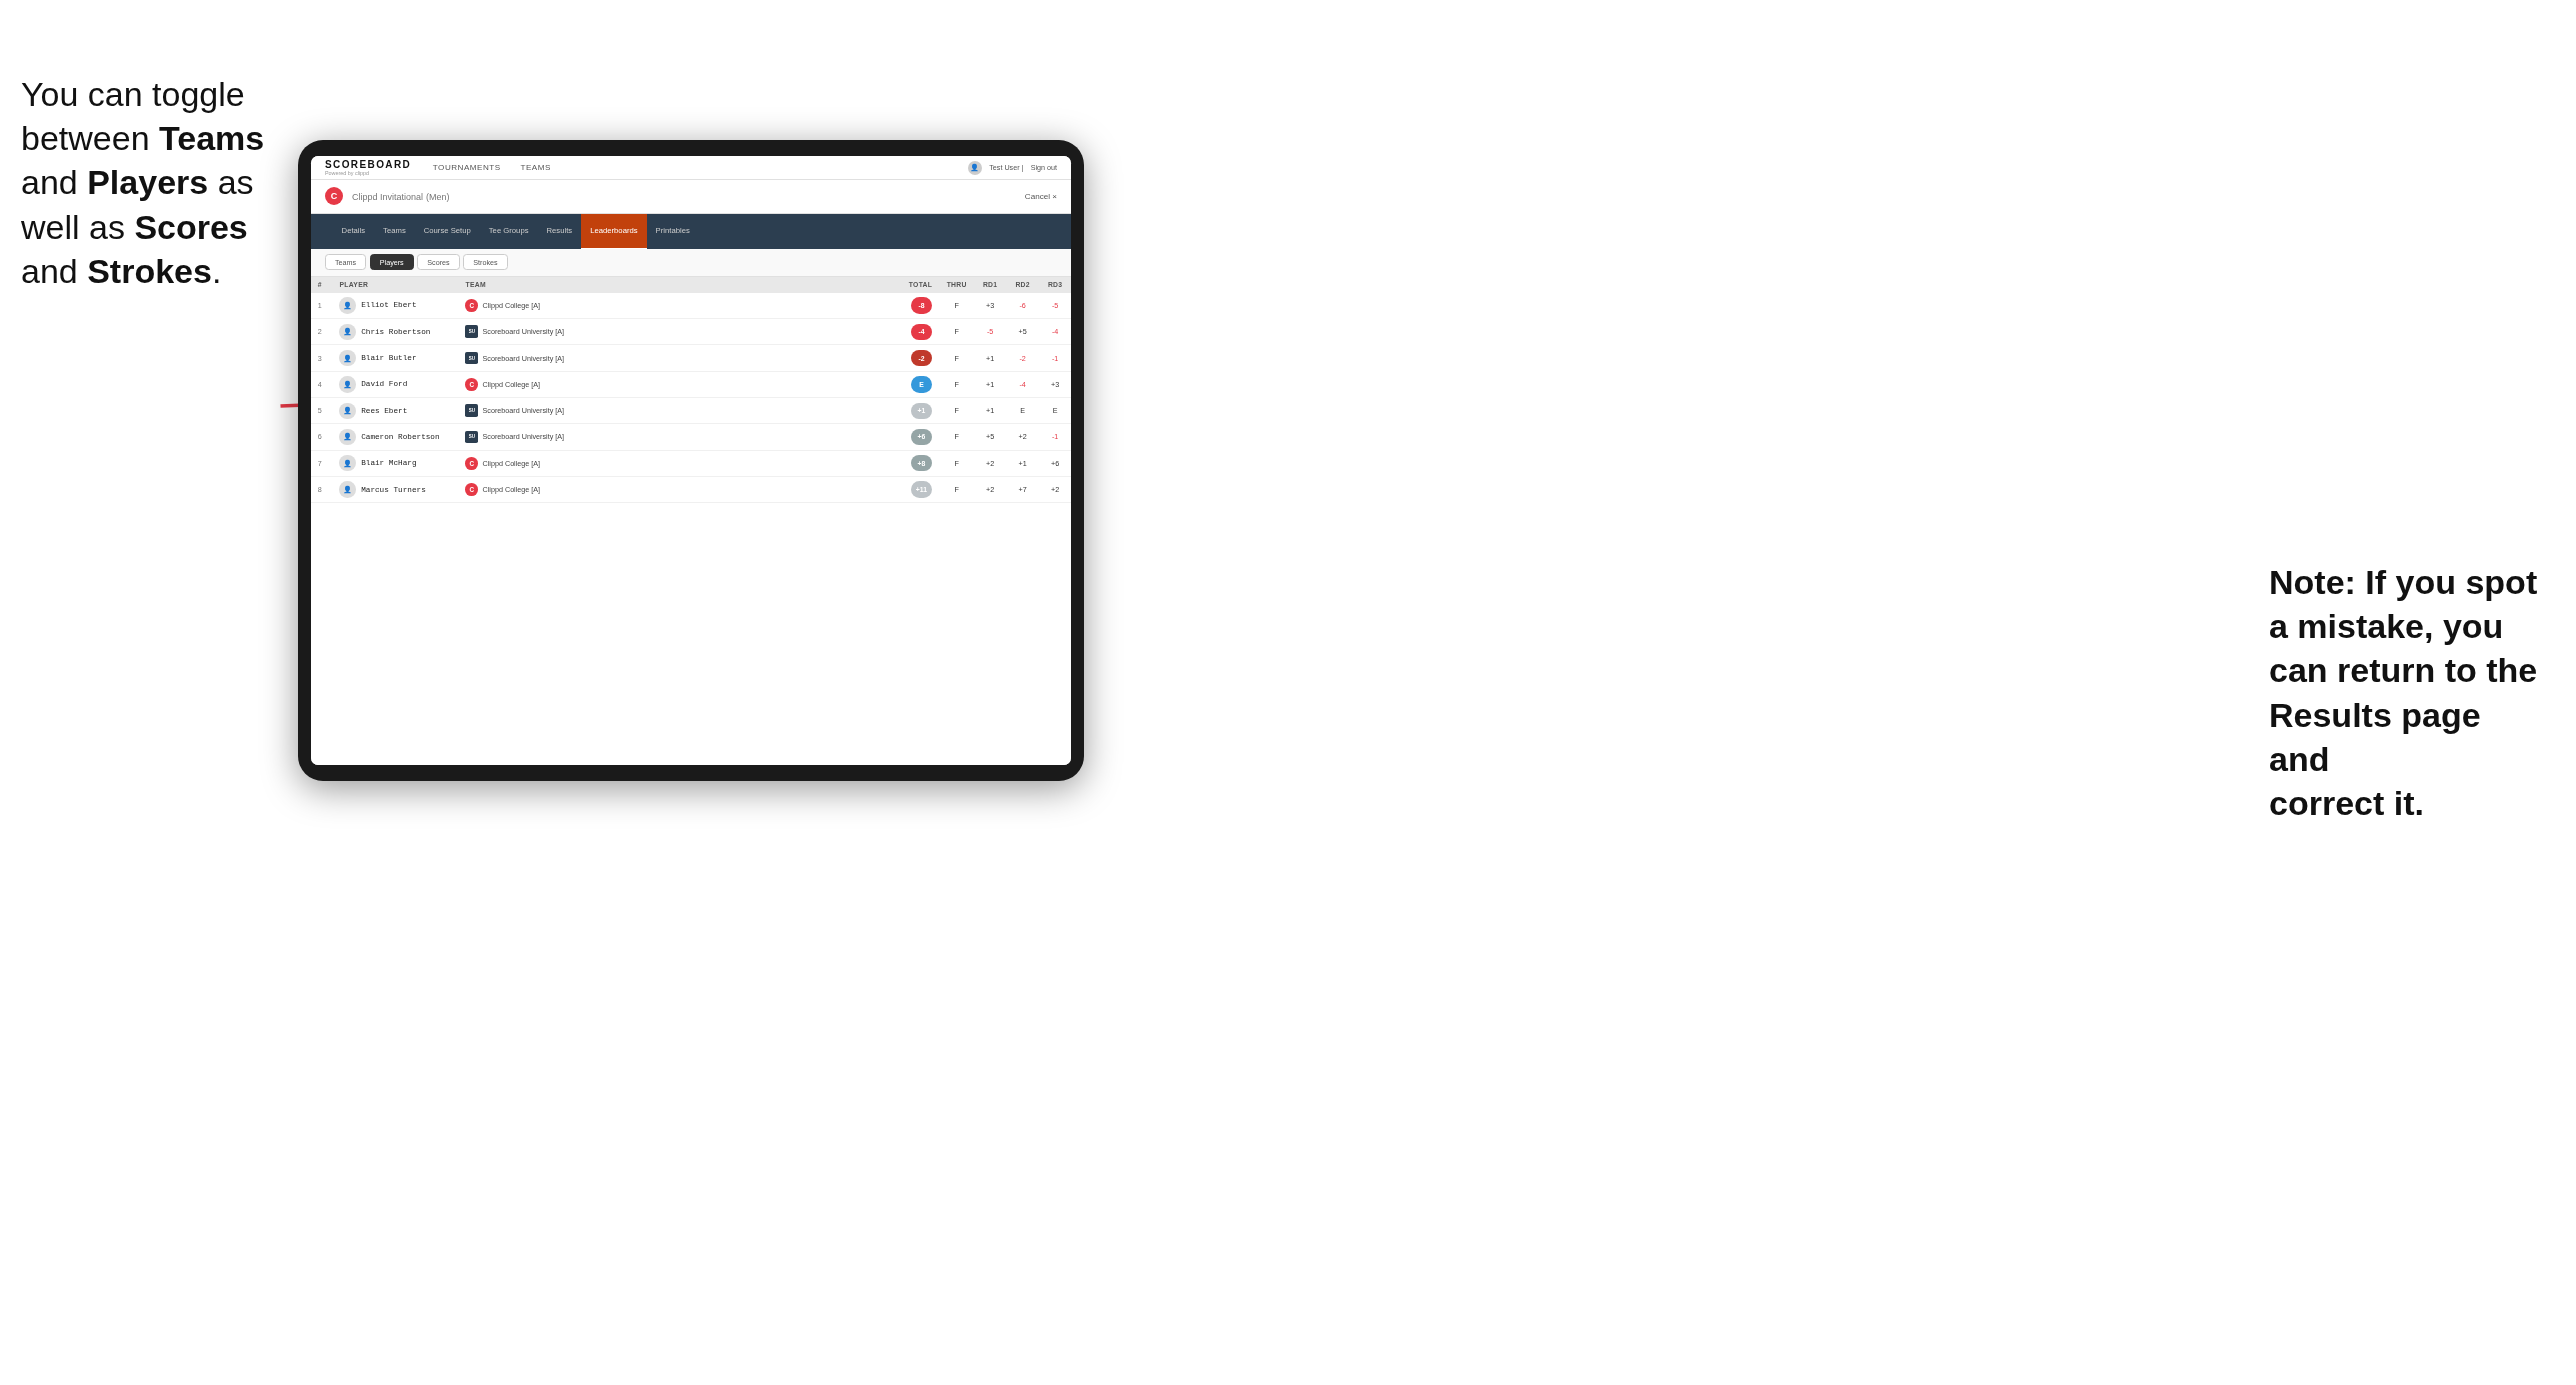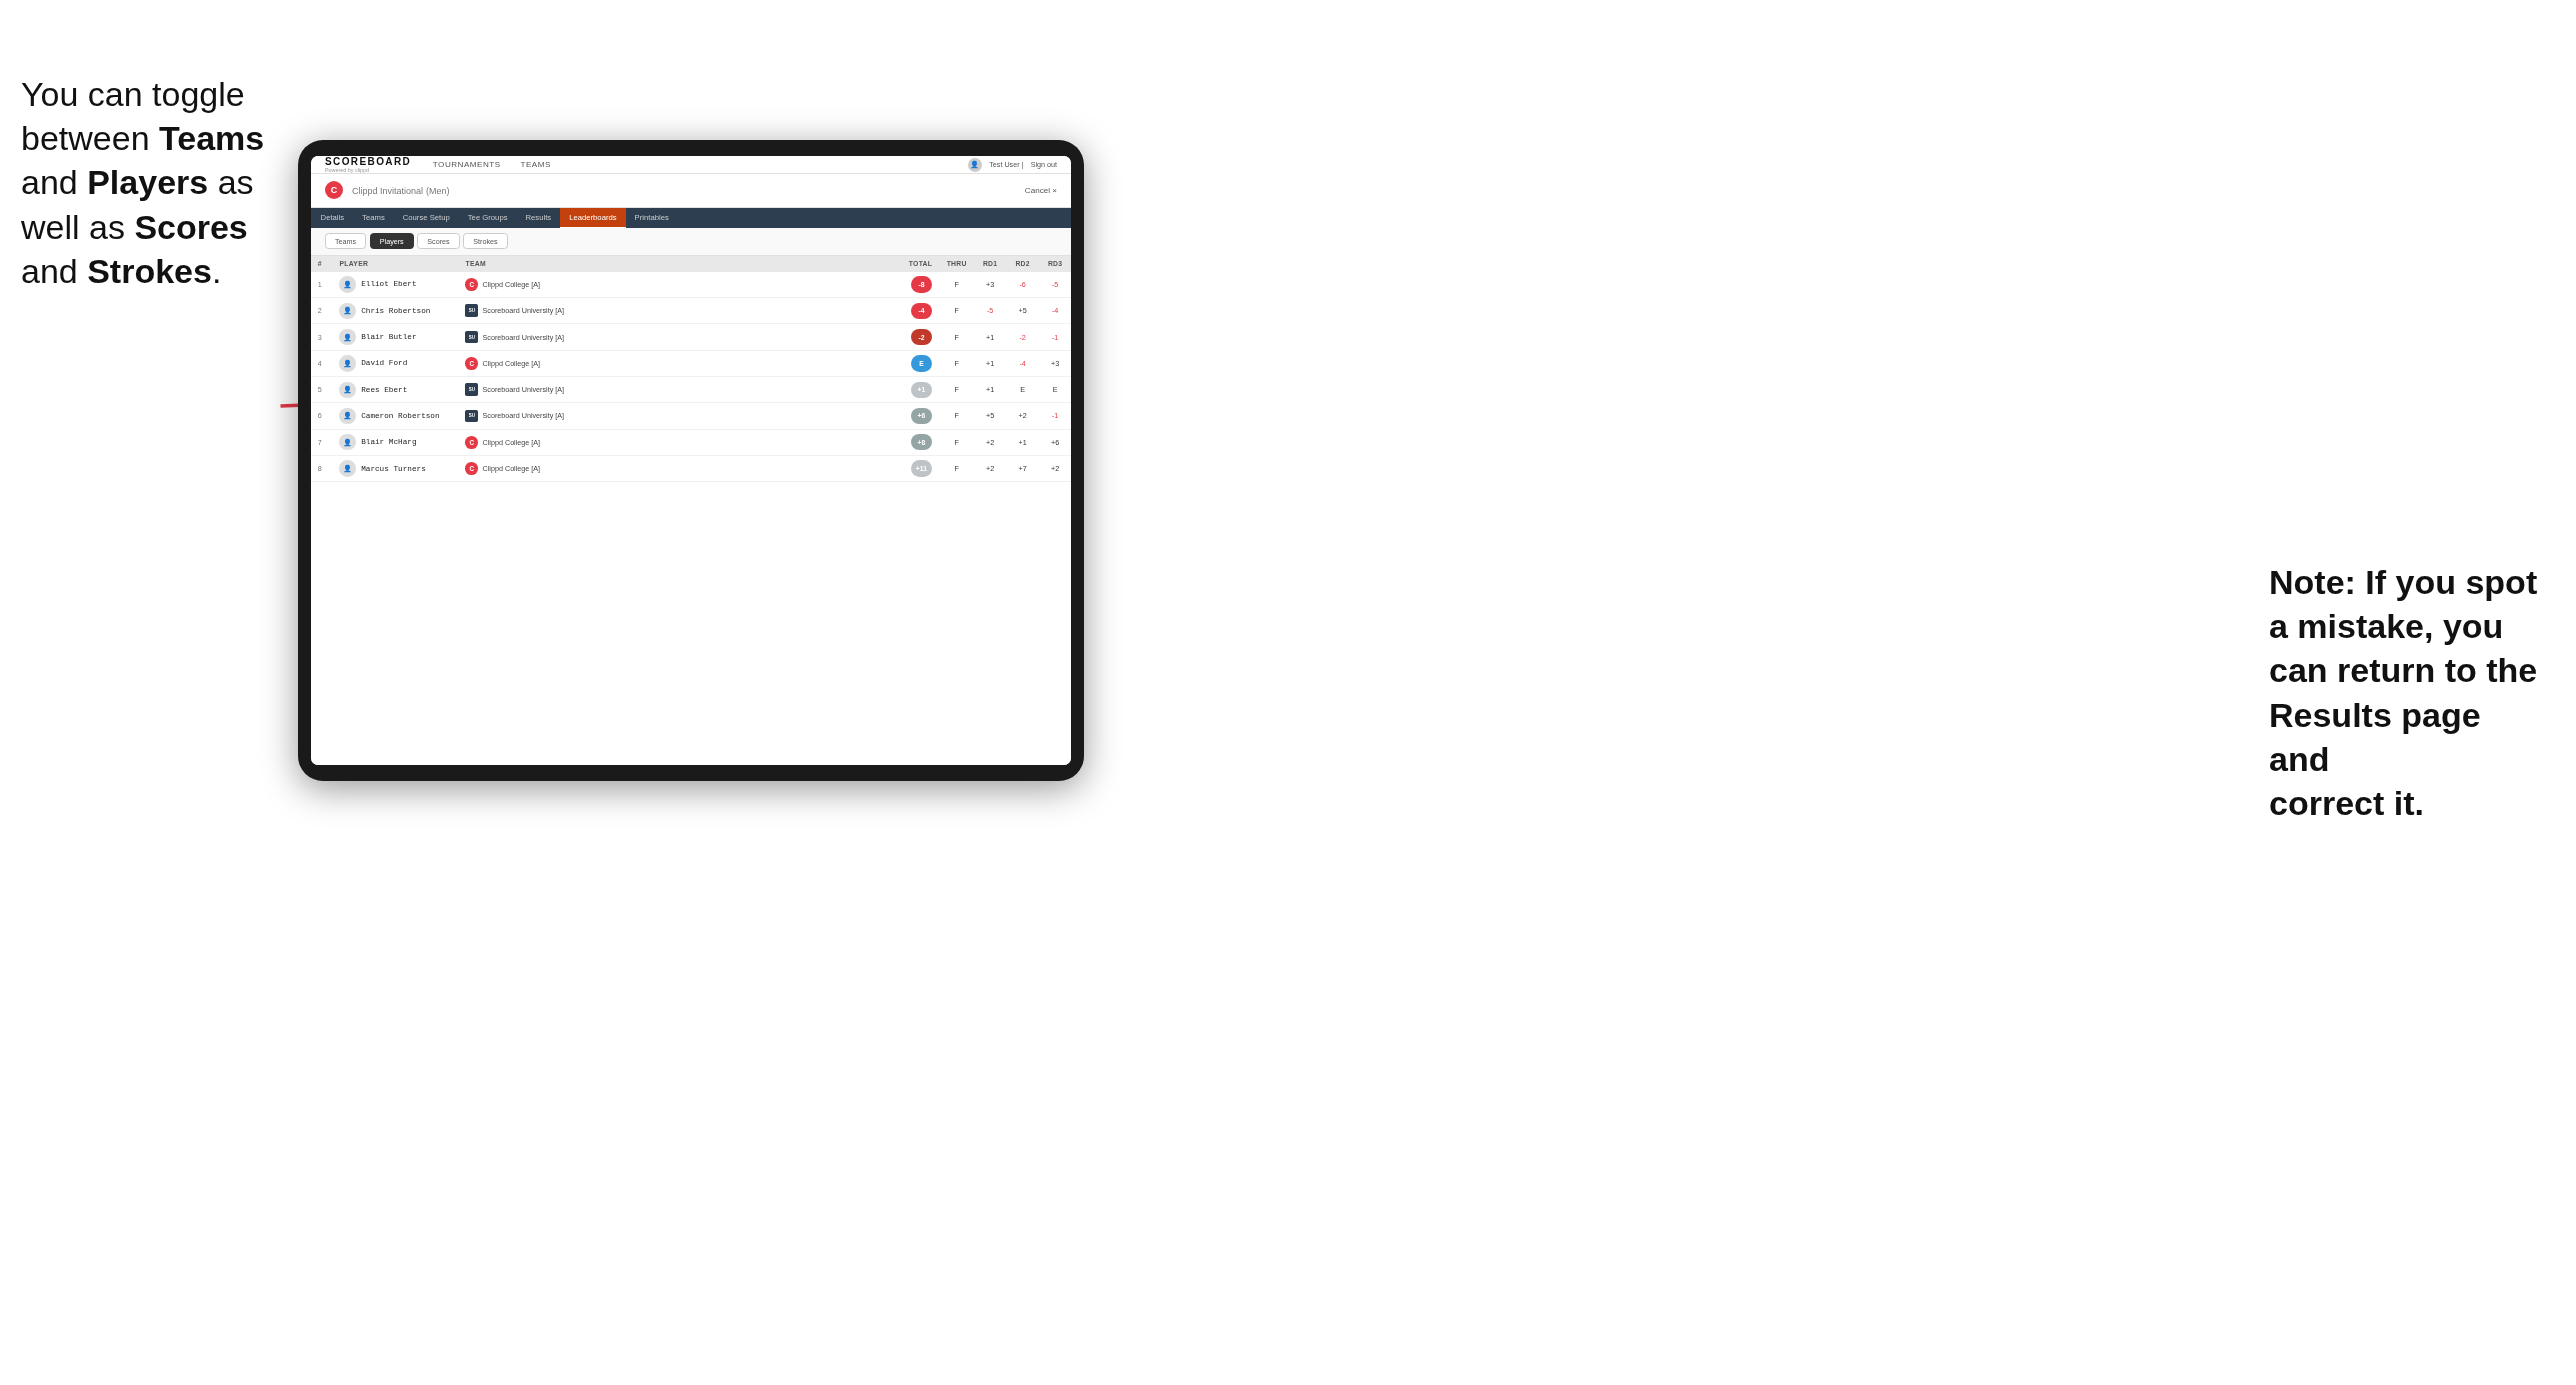--- a/index.html
+++ b/index.html
@@ -72,21 +72,21 @@
       display: flex;
       flex-direction: column;
     }
 
     
     .top-nav {
       background: #ffffff;
       display: flex;
       align-items: center;
       padding: 0 14.4px;
-      height: 18px;
+      height: 24px;
       border-bottom: 0.9px solid #e0e0e0;
       flex-shrink: 0;
     }
     .scoreboard-logo {
       display: flex;
       flex-direction: column;
       margin-right: 18px;
     }
     .scoreboard-logo .logo-text {
       font-size: 10px;
@@ -168,22 +168,22 @@
       font-size: 8.1px;
       color: #555;
       cursor: pointer;
     }
 
     
     .tab-nav {
       background: #2c3e50;
       display: flex;
       align-items: center;
-      padding: 0 1px;
-      height: 20px;
+      padding: 0 22px;
+      height: 35px;
       flex-shrink: 0;
     }
     .tab-nav-item {
       font-size: 7.7px;
       color: #ccc;
       padding: 0 9px;
       height: 100%;
       display: flex;
       align-items: center;
       cursor: pointer;

